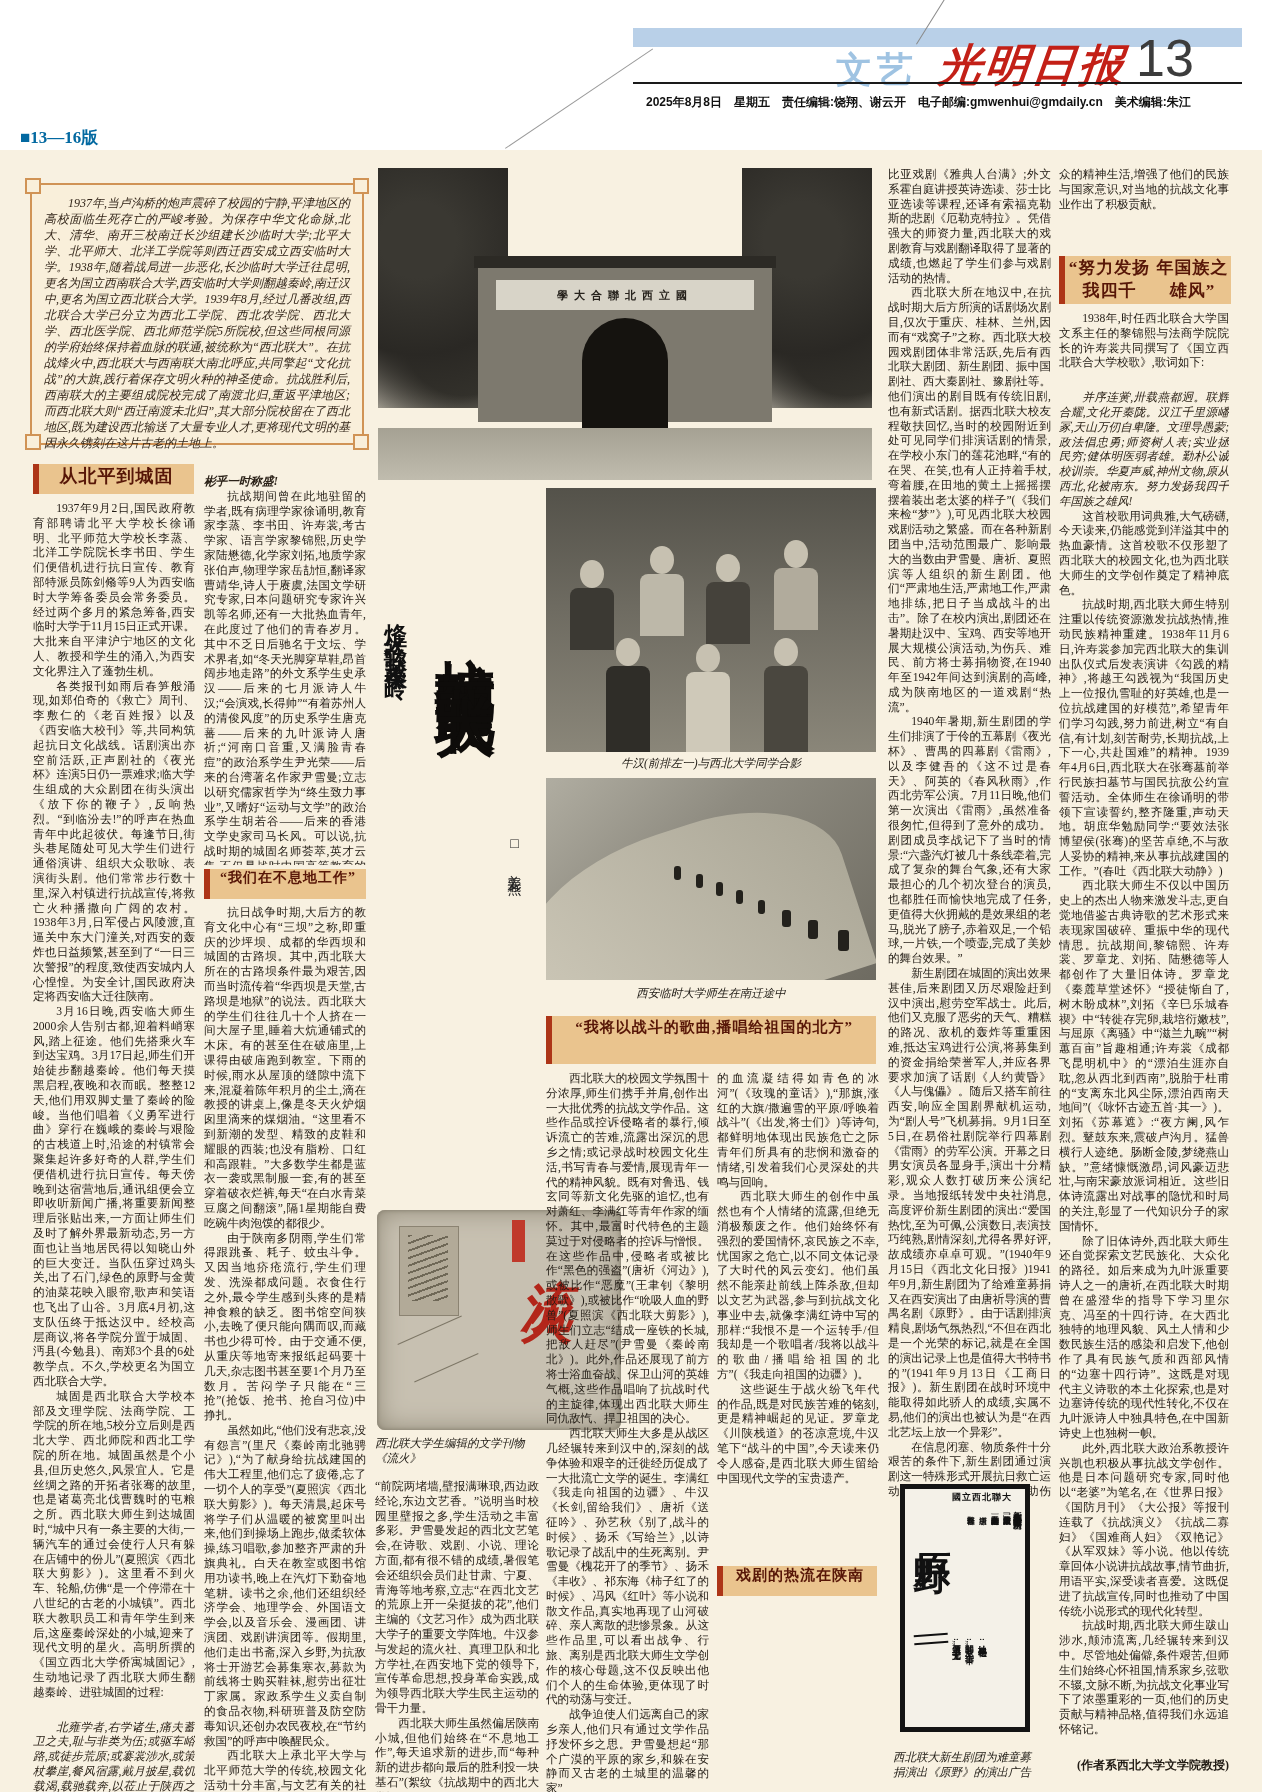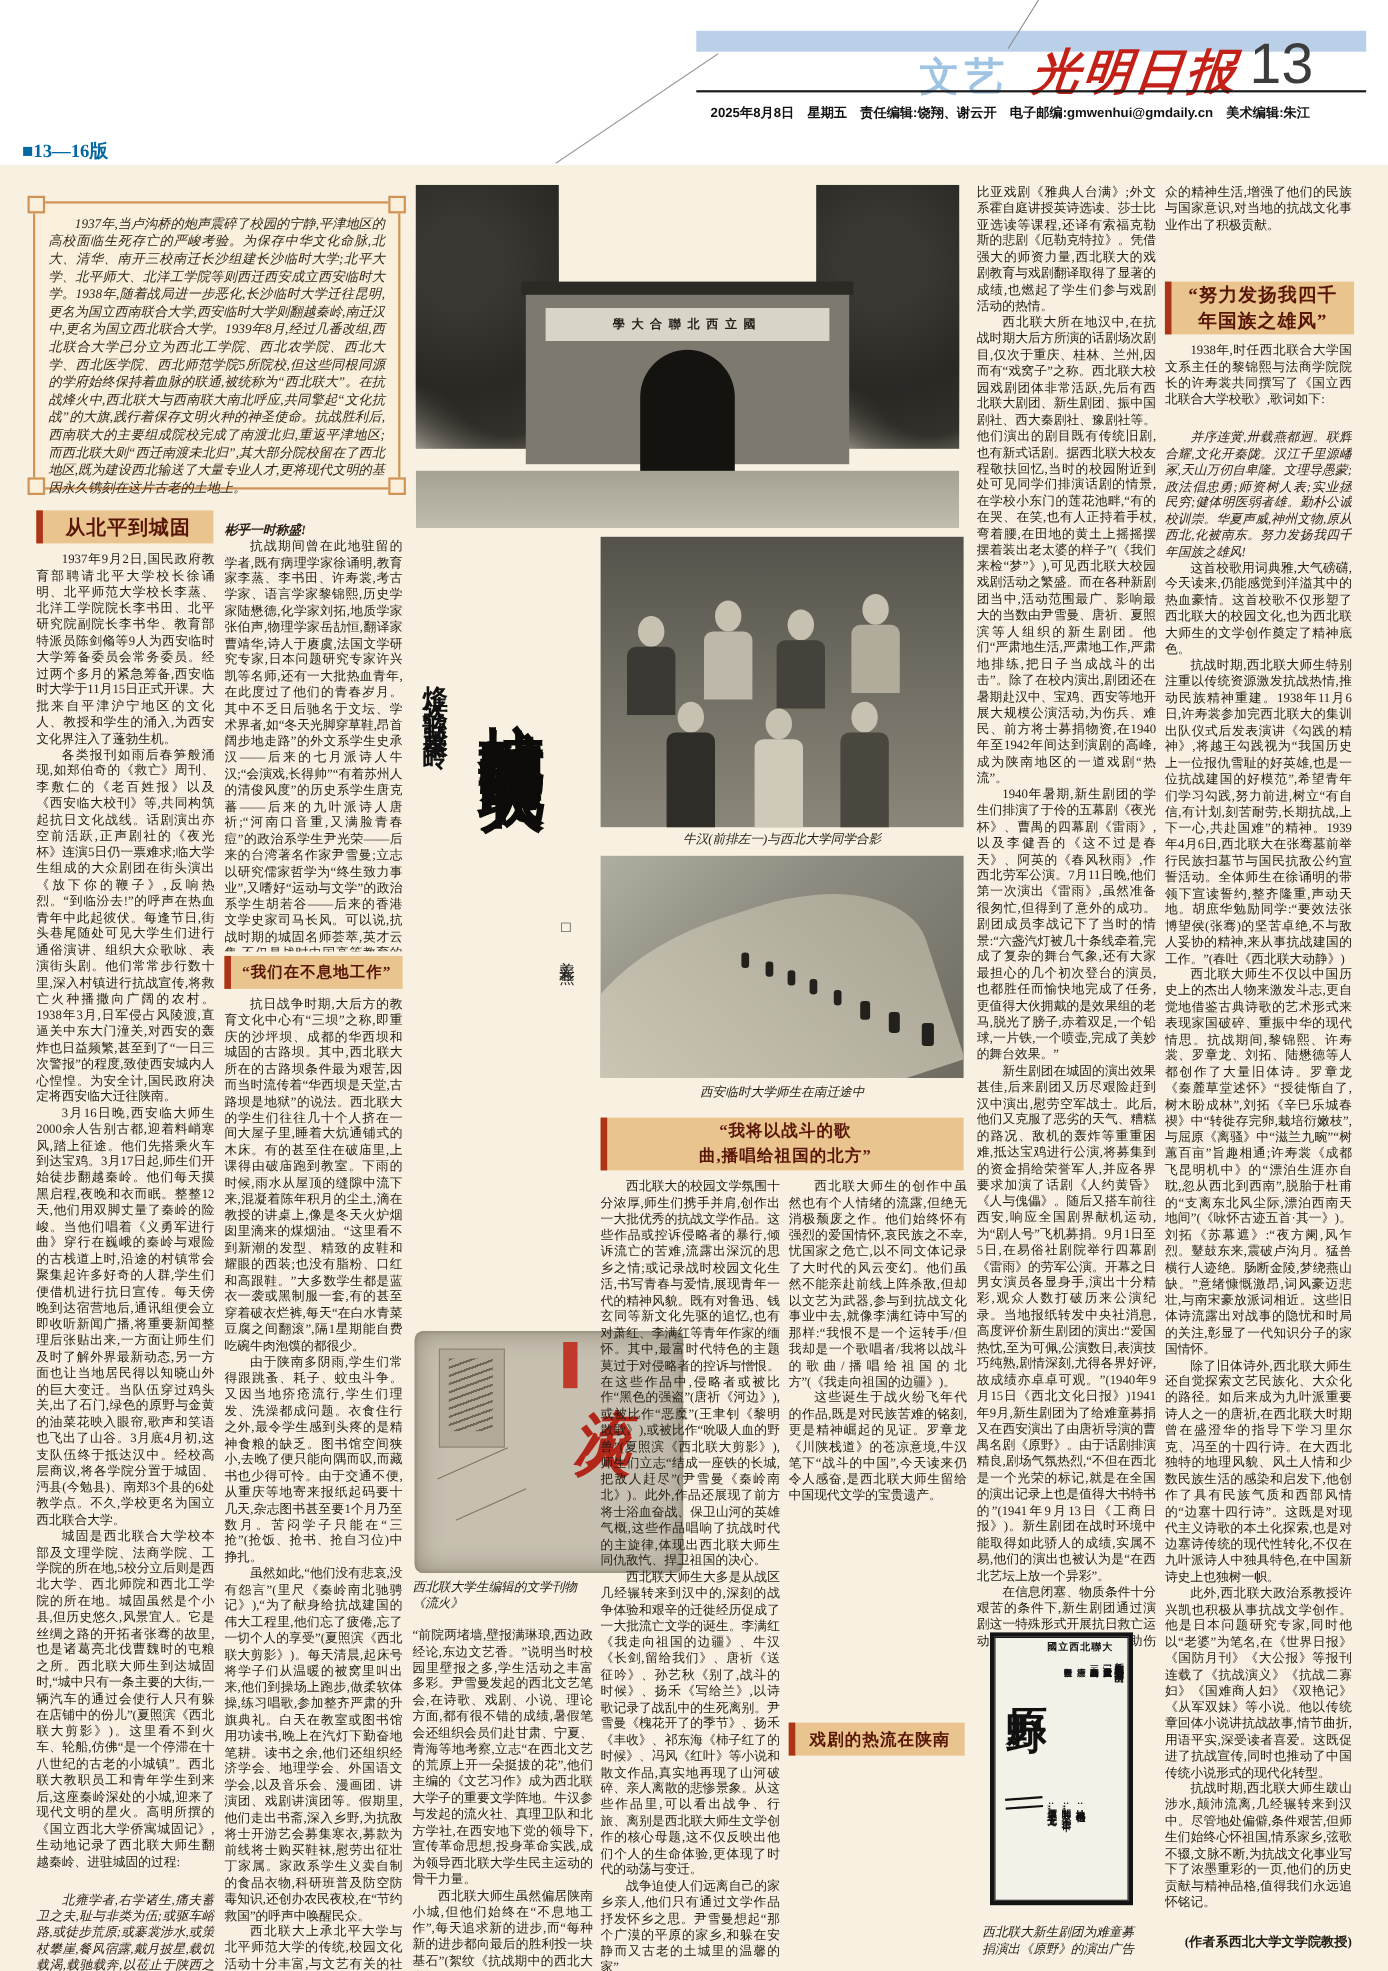--- a/index.html
+++ b/index.html
@@ -17,21 +17,21 @@
   #paper-name{left:938px;top:36px;font-size:44px;font-weight:bold;font-style:italic;color:#c32017;letter-spacing:3px;transform:skewX(-6deg);}
   #page-number{left:1136px;top:28px;font-size:52px;color:#3c3c3c;font-family:"Liberation Sans",sans-serif;}
   #head-rule{left:633px;top:82px;width:609px;height:2px;background:#1a1a1a;}
   #date-line{left:646px;top:94px;font-size:12px;font-weight:bold;color:#111;white-space:nowrap;font-family:"Liberation Sans",sans-serif;}
   
   #intro-box{left:30px;top:183px;width:306px;height:238px;border:2px solid #d09355;background:#f9efda;
              padding:10px 12px;font-size:12px;line-height:16px;color:#33261a;text-align:justify;font-style:italic;}
   .corner{position:absolute;width:12px;height:12px;border:2px solid #d09355;background:#f9efda;}
   
   .sec-h{background:#eac48e;border-left:6px solid #ad3517;color:#571607;font-weight:bold;
-         display:flex;flex-direction:column;justify-content:center;text-align:center;letter-spacing:1px;font-family:Liberation Serif, serif;}
+         display:flex;flex-direction:row;justify-content:center;text-align:center;letter-spacing:1px;font-family:Liberation Serif, serif;}
   #s1h{left:33px;top:464px;width:155px;height:30px;font-size:18px;}
   #s2h{left:204px;top:869px;width:156px;height:30px;font-size:14px;}
   #s3h{left:546px;top:1016px;width:324px;height:48px;font-size:15px;line-height:22px;}
   #s4h{left:717px;top:1566px;width:154px;height:30px;font-size:15px;}
   #s5h{left:1059px;top:256px;width:166px;height:48px;font-size:17px;line-height:23px;}
   
   .col{overflow:hidden;font-size:11.6px;line-height:14.8px;text-align:justify;color:#221c15;}
   .col p{margin:0;text-indent:2em;}
   .col p.noind{text-indent:0;}
   .col p.kai{font-style:italic;color:#2b2218;margin-top:20px;}
@@ -203,21 +203,21 @@
     <div class="lh-chars">流火</div>
     <div class="redmark"></div>
     <div class="scribble"></div>
   </div>
   <div class="abs cap" id="cap-liuhuo">
     <span>西北联大学生编辑的文学刊物</span><br>
     <span>《流火》</span>
   </div>
 
   <div class="abs col" id="colA">
-    <p>1937年9月2日,国民政府教育部聘请北平大学校长徐诵明、北平师范大学校长李蒸、北洋工学院院长李书田、北平研究院副院长李书华、教育部特派员陈剑翛等9人为西安临时大学筹备委员会常务委员。经过两个多月的紧急筹备,西安临时大学于11月15日正式开课。大批来自平津沪宁地区的文化人、教授和学生的涌入,为西安文化界注入了蓬勃生机。</p>
+    <p>1937年9月2日,国民政府教育部聘请北平大学校长徐诵明、北平师范大学校长李蒸、北洋工学院院长李书田、学生们便借机进行抗日宣传、教育部特派员陈剑翛等9人为西安临时大学筹备委员会常务委员。经过两个多月的紧急筹备,西安临时大学于11月15日正式开课。大批来自平津沪宁地区的文化人、教授和学生的涌入,为西安文化界注入了蓬勃生机。</p>
     <p>各类报刊如雨后春笋般涌现,如郑伯奇的《救亡》周刊、李敷仁的《老百姓报》以及《西安临大校刊》等,共同构筑起抗日文化战线。话剧演出亦空前活跃,正声剧社的《夜光杯》连演5日仍一票难求;临大学生组成的大众剧团在街头演出《放下你的鞭子》,反响热烈。“到临汾去!”的呼声在热血青年中此起彼伏。每逢节日,街头巷尾随处可见大学生们进行通俗演讲、组织大众歌咏、表演街头剧。他们常常步行数十里,深入村镇进行抗战宣传,将救亡火种播撒向广阔的农村。1938年3月,日军侵占风陵渡,直逼关中东大门潼关,对西安的轰炸也日益频繁,甚至到了“一日三次警报”的程度,致使西安城内人心惶惶。为安全计,国民政府决定将西安临大迁往陕南。</p>
     <p>3月16日晚,西安临大师生2000余人告别古都,迎着料峭寒风,踏上征途。他们先搭乘火车到达宝鸡。3月17日起,师生们开始徒步翻越秦岭。他们每天摸黑启程,夜晚和衣而眠。整整12天,他们用双脚丈量了秦岭的险峻。当他们唱着《义勇军进行曲》穿行在巍峨的秦岭与艰险的古栈道上时,沿途的村镇常会聚集起许多好奇的人群,学生们便借机进行抗日宣传。每天傍晚到达宿营地后,通讯组便会立即收听新闻广播,将重要新闻整理后张贴出来,一方面让师生们及时了解外界最新动态,另一方面也让当地居民得以知晓山外的巨大变迁。当队伍穿过鸡头关,出了石门,绿色的原野与金黄的油菜花映入眼帘,歌声和笑语也飞出了山谷。3月底4月初,这支队伍终于抵达汉中。经校高层商议,将各学院分置于城固、沔县(今勉县)、南郑3个县的6处教学点。不久,学校更名为国立西北联合大学。</p>
     <p>城固是西北联合大学校本部及文理学院、法商学院、工学院的所在地,5校分立后则是西北大学、西北师院和西北工学院的所在地。城固虽然是个小县,但历史悠久,风景宜人。它是丝绸之路的开拓者张骞的故里,也是诸葛亮北伐曹魏时的屯粮之所。西北联大师生到达城固时,“城中只有一条主要的大街,一辆汽车的通过会使行人只有躲在店铺中的份儿”(夏照滨《西北联大剪影》)。这里看不到火车、轮船,仿佛“是一个停滞在十八世纪的古老的小城镇”。西北联大教职员工和青年学生到来后,这座秦岭深处的小城,迎来了现代文明的星火。高明所撰的《国立西北大学侨寓城固记》,生动地记录了西北联大师生翻越秦岭、进驻城固的过程:</p>
     <p class="kai">北雍学者,右学诸生,痛夫蓄卫之夫,耻与非类为伍;或驱车峪路,或徒步荒原;或褰裳涉水,或策杖攀崖,餐风宿露,戴月披星,载饥载渴,载驰载奔,以莅止于陕西之城固。喘息未定,父老来集;劳之以酒食,慰之以语言,前之以宇舍。于是弦歌不复辍响,绛帐于焉重开,问学之士,闻风而至,咸以志道、据德、依仁、游艺、相与期勉,彬</p>
   </div>
 
   <div class="abs col" id="colB1">
     <p class="kai noind" style="font-weight:bold;">彬乎一时称盛!</p>
     <p>抗战期间曾在此地驻留的学者,既有病理学家徐诵明,教育家李蒸、李书田、许寿裳,考古学家、语言学家黎锦熙,历史学家陆懋德,化学家刘拓,地质学家张伯声,物理学家岳劼恒,翻译家曹靖华,诗人于赓虞,法国文学研究专家,日本问题研究专家许兴凯等名师,还有一大批热血青年,在此度过了他们的青春岁月。其中不乏日后驰名于文坛、学术界者,如“冬天光脚穿草鞋,昂首阔步地走路”的外文系学生史承汉——后来的七月派诗人牛汉;“会演戏,长得帅”“有着苏州人的清俊风度”的历史系学生唐克蕃——后来的九叶派诗人唐祈;“河南口音重,又满脸青春痘”的政治系学生尹光荣——后来的台湾著名作家尹雪曼;立志以研究儒家哲学为“终生致力事业”,又嗜好“运动与文学”的政治系学生胡若谷——后来的香港文学史家司马长风。可以说,抗战时期的城固名师荟萃,英才云集,不仅是战时中国高等教育的一个重镇,也是不能被遗忘的一个抗战文学地标。</p>
   </div>
@@ -234,20 +234,21 @@
     <p>西北联大师生虽然偏居陕南小城,但他们始终在“不息地工作”,每天追求新的进步,而“每种新的进步都向最后的胜利投一块基石”(絮纹《抗战期中的西北大学》)。</p>
   </div>
 
   <div class="abs col" id="colD">
     <p>西北联大的校园文学氛围十分浓厚,师生们携手并肩,创作出一大批优秀的抗战文学作品。这些作品或控诉侵略者的暴行,倾诉流亡的苦难,流露出深沉的思乡之情;或记录战时校园文化生活,书写青春与爱情,展现青年一代的精神风貌。既有对鲁迅、钱玄同等新文化先驱的追忆,也有对萧红、李满红等青年作家的缅怀。其中,最富时代特色的主题莫过于对侵略者的控诉与憎恨。在这些作品中,侵略者或被比作“黑色的强盗”(唐祈《河边》),或被比作“恶魔”(王聿钊《黎明散歌》),或被比作“吮吸人血的野兽”(夏照滨《西北联大剪影》),师生们立志“结成一座铁的长城,把敌人赶尽”(尹雪曼《秦岭南北》)。此外,作品还展现了前方将士浴血奋战、保卫山河的英雄气概,这些作品唱响了抗战时代的主旋律,体现出西北联大师生同仇敌忾、捍卫祖国的决心。</p>
     <p>西北联大师生大多是从战区几经辗转来到汉中的,深刻的战争体验和艰辛的迁徙经历促成了一大批流亡文学的诞生。李满红《我走向祖国的边疆》、牛汉《长剑,留给我们》、唐祈《送征吟》、孙艺秋《别了,战斗的时候》、扬禾《写给兰》,以诗歌记录了战乱中的生死离别。尹雪曼《槐花开了的季节》、扬禾《丰收》、祁东海《柿子红了的时候》、冯风《红叶》等小说和散文作品,真实地再现了山河破碎、亲人离散的悲惨景象。从这些作品里,可以看出战争、行旅、离别是西北联大师生文学创作的核心母题,这不仅反映出他们个人的生命体验,更体现了时代的动荡与变迁。</p>
     <p>战争迫使人们远离自己的家乡亲人,他们只有通过文学作品抒发怀乡之思。尹雪曼想起“那个广漠的平原的家乡,和躲在安静而又古老的土城里的温馨的家”</p>
   </div>
 
   <div class="abs col" id="colE1">
+    <p class="noind">的血流凝结得如青色的冰河”(《玫瑰的童话》),“那旗,涨红的大旗/撒遍雪的平原/呼唤着战斗”(《出发,将士们》)等诗句,都鲜明地体现出民族危亡之际青年们所具有的悲悯和激奋的情绪,引发着我们心灵深处的共鸣与回响。</p>
     <p>西北联大师生的创作中虽然也有个人情绪的流露,但绝无消极颓废之作。他们始终怀有强烈的爱国情怀,哀民族之不幸,忧国家之危亡,以不同文体记录了大时代的风云变幻。他们虽然不能亲赴前线上阵杀敌,但却以文艺为武器,参与到抗战文化事业中去,就像李满红诗中写的那样:“我恨不是一个运转手/但我却是一个歌唱者/我将以战斗的歌曲/播唱给祖国的北方”(《我走向祖国的边疆》)。</p>
     <p>这些诞生于战火纷飞年代的作品,既是对民族苦难的铭刻,更是精神崛起的见证。罗章龙《川陕栈道》的苍凉意境,牛汉笔下“战斗的中国”,今天读来仍令人感奋,是西北联大师生留给中国现代文学的宝贵遗产。</p>
   </div>
 
 
   <div class="abs col" id="colF">
     <p class="noind">比亚戏剧《雅典人台满》;外文系霍自庭讲授英诗选读、莎士比亚选读等课程,还译有索福克勒斯的悲剧《厄勒克特拉》。凭借强大的师资力量,西北联大的戏剧教育与戏剧翻译取得了显著的成绩,也燃起了学生们参与戏剧活动的热情。</p>
     <p>西北联大所在地汉中,在抗战时期大后方所演的话剧场次剧目,仅次于重庆、桂林、兰州,因而有“戏窝子”之称。西北联大校园戏剧团体非常活跃,先后有西北联大剧团、新生剧团、振中国剧社、西大秦剧社、豫剧社等。他们演出的剧目既有传统旧剧,也有新式话剧。据西北联大校友程敬扶回忆,当时的校园附近到处可见同学们排演话剧的情景,在学校小东门的莲花池畔,“有的在哭、在笑,也有人正持着手杖,弯着腰,在田地的黄土上摇摇摆摆着装出老太婆的样子”(《我们来检“梦”》),可见西北联大校园戏剧活动之繁盛。而在各种新剧团当中,活动范围最广、影响最大的当数由尹雪曼、唐祈、夏照滨等人组织的新生剧团。他们“严肃地生活,严肃地工作,严肃地排练,把日子当成战斗的出击”。除了在校内演出,剧团还在暑期赴汉中、宝鸡、西安等地开展大规模公演活动,为伤兵、难民、前方将士募捐物资,在1940年至1942年间达到演剧的高峰,成为陕南地区的一道戏剧“热流”。</p>
     <p>1940年暑期,新生剧团的学生们排演了于伶的五幕剧《夜光杯》、曹禺的四幕剧《雷雨》,以及李健吾的《这不过是春天》、阿英的《春风秋雨》,作西北劳军公演。7月11日晚,他们第一次演出《雷雨》,虽然准备很匆忙,但得到了意外的成功。剧团成员李战记下了当时的情景:“六盏汽灯被几十条线牵着,完成了复杂的舞台气象,还有大家最担心的几个初次登台的演员,也都胜任而愉快地完成了任务,更值得大伙拥戴的是效果组的老马,脱光了膀子,赤着双足,一个铅球,一片铁,一个喷壶,完成了美妙的舞台效果。”</p>
     <p>新生剧团在城固的演出效果甚佳,后来剧团又历尽艰险赶到汉中演出,慰劳空军战士。此后,他们又克服了恶劣的天气、糟糕的路况、敌机的轰炸等重重困难,抵达宝鸡进行公演,将募集到的资金捐给荣誉军人,并应各界要求加演了话剧《人约黄昏》《人与傀儡》。随后又搭车前往西安,响应全国剧界献机运动,为“剧人号”飞机募捐。9月1日至5日,在易俗社剧院举行四幕剧《雷雨》的劳军公演。开幕之日男女演员各显身手,演出十分精彩,观众人数打破历来公演纪录。当地报纸转发中央社消息,高度评价新生剧团的演出:“爱国热忱,至为可佩,公演数日,表演技巧纯熟,剧情深刻,尤得各界好评,故成绩亦卓卓可观。”(1940年9月15日《西北文化日报》)1941年9月,新生剧团为了给难童募捐又在西安演出了由唐祈导演的曹禺名剧《原野》。由于话剧排演精良,剧场气氛热烈,“不但在西北是一个光荣的标记,就是在全国的演出记录上也是值得大书特书的”(1941年9月13日《工商日报》)。新生剧团在战时环境中能取得如此骄人的成绩,实属不易,他们的演出也被认为是“在西北艺坛上放一个异彩”。</p>

